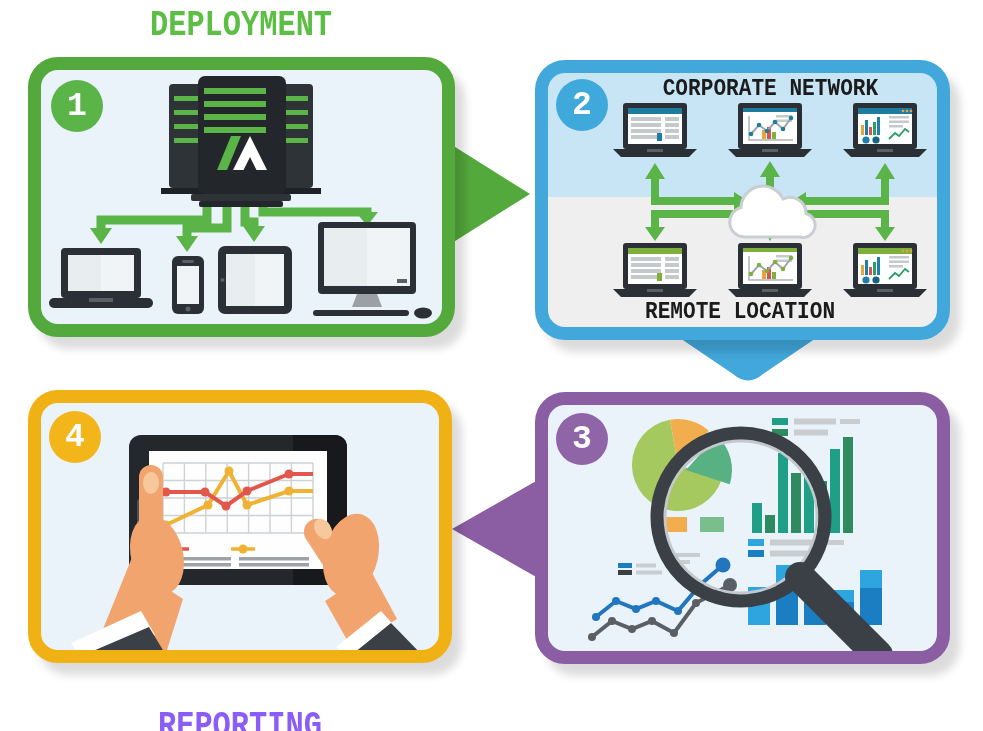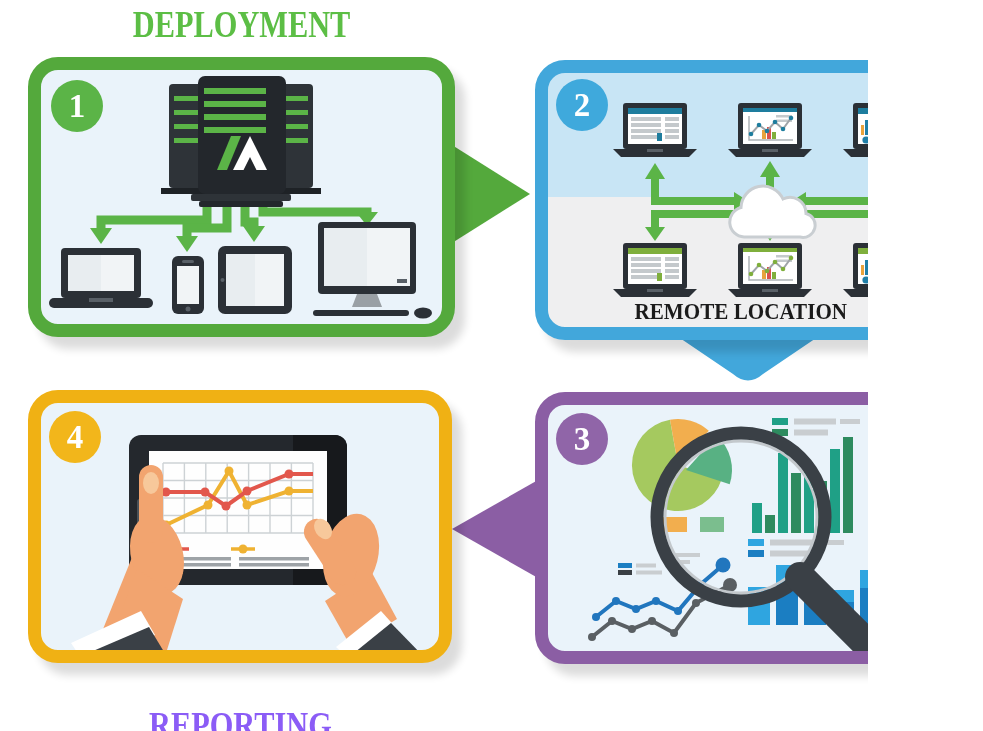--- a/index.html
+++ b/index.html
@@ -1,18 +1,18 @@
 <!DOCTYPE html>
 <html><head>
 <meta charset="utf-8">
 <style>
   html,body{margin:0;padding:0;background:#ffffff;}
   .canvas{
-    position:relative;width:868px;height:731px;background:#ffffff;overflow:hidden;
-    font-family:Liberation Serif, serif;
+    position:relative;width:983px;height:731px;background:#ffffff;overflow:hidden;
+    font-family:Liberation Mono, monospace;
   }
   .panel{
     position:absolute;border-radius:30px;
     box-shadow:10px 12px 8px rgba(0,0,0,0.14);
   }
   .panel svg{position:absolute;left:0;top:0;display:block;}
   .p1{left:28px;top:57px;width:401px;height:254px;border:13px solid #54A93C;background:#EAF3FA;}
   .p2{left:535px;top:60px;width:389px;height:254px;border:13px solid #42A7DB;
       background:linear-gradient(#C8E5F5 0 124px,#EFEFF0 124px 100%);}
   .p3{left:535px;top:392px;width:389px;height:246px;border:13px solid #8B5EA4;background:#EAF3FA;}
@@ -136,20 +136,21 @@
         <rect x="272" y="240" width="96" height="6" rx="3" fill="#2B3036"></rect>
         <ellipse cx="382" cy="243" rx="9" ry="5.5" fill="#2B3036"></ellipse>
       </g>
     </svg>
   </div>
 
   <div class="panel p2">
     <div class="badge badge-2">
         <span>2</span>
       </div>
+    <div class="zone-label zone-top"><span>CORPORATE NETWORK</span></div>
     <div class="zone-label zone-bottom"><span>REMOTE LOCATION</span></div>
     <svg width="389" height="254" viewBox="0 0 389 254">
       <defs>
         <symbol id="lapSheet" viewBox="0 0 84 58">
           <rect x="10" y="0" width="64" height="46" rx="3" fill="#2B3036"></rect>
           <rect x="15" y="5" width="54" height="36" fill="#FFFFFF"></rect>
           <rect x="15" y="5" width="54" height="6" fill="var(--hdr,#1E7D9E)"></rect>
           <g fill="#C4C9CC">
             <rect x="18" y="14" width="30" height="4"></rect>
               <rect x="18" y="20" width="30" height="4"></rect>

